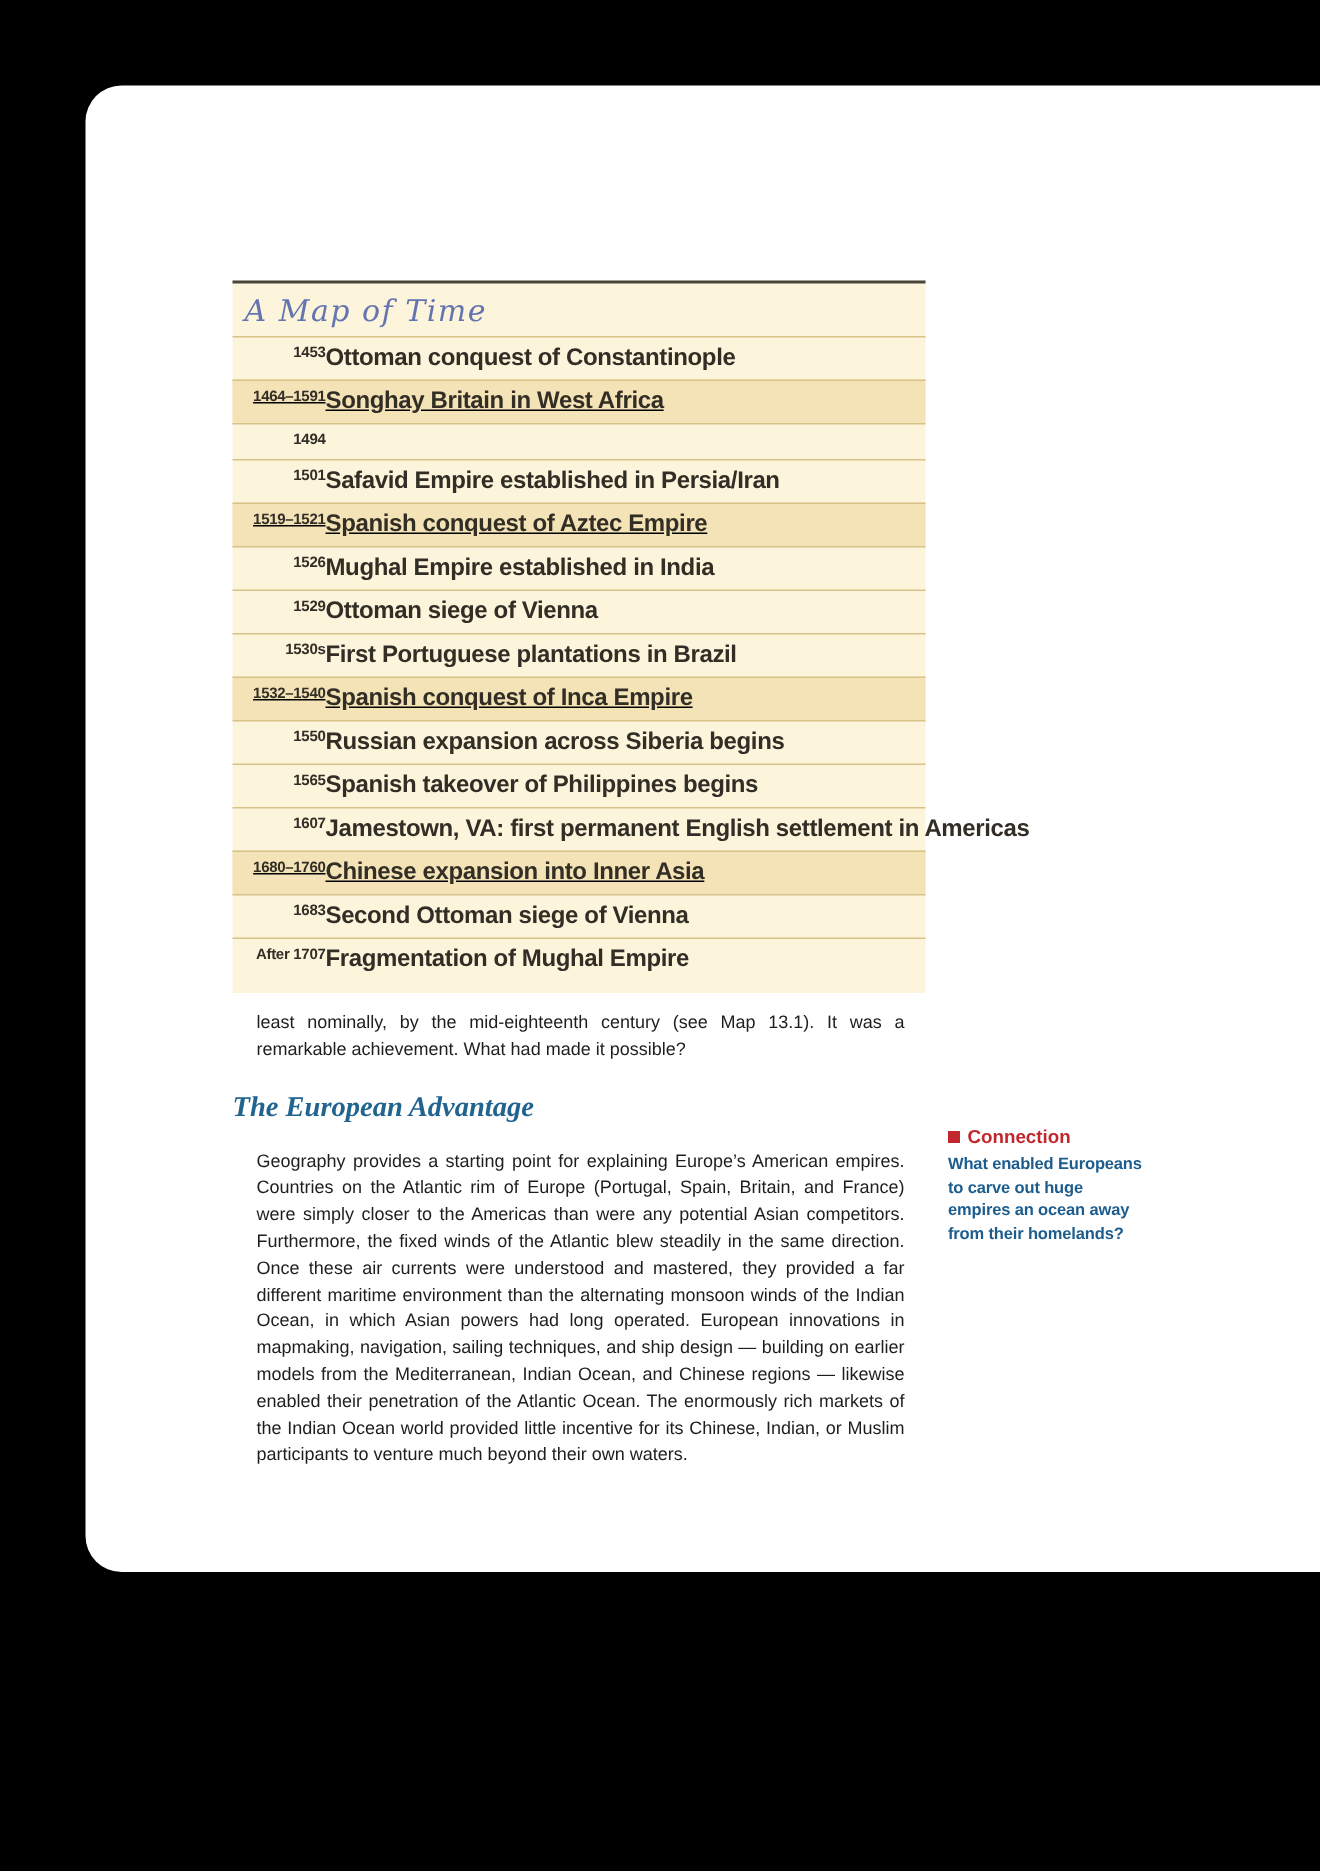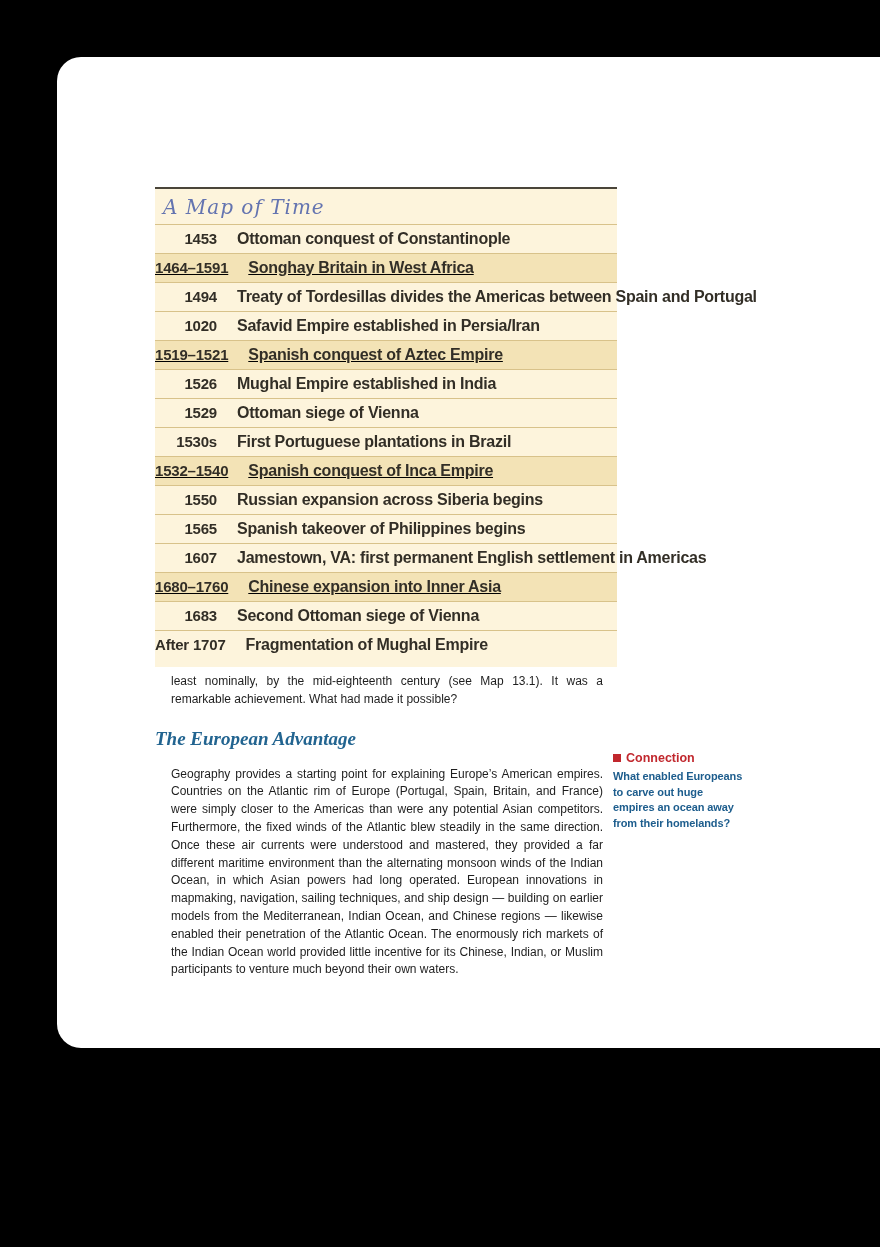--- a/index.html
+++ b/index.html
@@ -55,24 +55,24 @@
     padding: 5px 0 5px 0;
     min-height: 13px;
   }
   .tl-row.hl {
     background: var(--timeline-row-highlight, #f3e3b6);
     text-decoration: underline;
   }
   .tl-date {
     flex: 0 0 62px;
     text-align: right;
-    margin-right: 20px;
-    font-family: "Liberation Sans", sans-serif;
-    font-weight: bold;
-    font-size: 15px;
+    margin-right: 0;
+    font-family: "Liberation Sans", sans-serif;
+    font-weight: bold;
+    font-size: 10px;
     letter-spacing: -0.2px;
     color: var(--timeline-text, #322e26);
     white-space: nowrap;
   }
   .tl-event {
     flex: 1 1 auto;
     font-family: "Liberation Sans", sans-serif;
     font-weight: bold;
     font-size: 16px;
     letter-spacing: -0.25px;
@@ -101,21 +101,21 @@
     font-family: "Liberation Serif", serif;
     font-style: italic;
     font-weight: bold;
     font-size: 19px;
     color: var(--heading, #226490);
   }
 
   
   .connection {
     position: absolute;
-    left: 556px;
+    left: 575px;
     top: 694px;
     width: 132px;
   }
   .conn-title {
     display: flex;
     align-items: center;
     gap: 5px;
     font-family: "Liberation Sans", sans-serif;
     font-weight: bold;
     font-size: 12.5px;
@@ -155,25 +155,24 @@
   </div>
 
   <div class="tl-row hl">
     <span class="tl-date">1464–1591</span>
     <span class="tl-event">Songhay Britain in West Africa</span>
   </div>
 
 
   <div class="tl-row">
     <span class="tl-date">1494</span>
-    <span class="tl-event">Treaty of Tordesillas divides the Americas between Spain and Portugal</span>
-  </div>
-
-  <div class="tl-row">
-    <span class="tl-date">1020</span>
+  </div>
+
+  <div class="tl-row">
+    <span class="tl-date">1501</span>
     <span class="tl-event">Safavid Empire established in Persia/Iran</span>
   </div>
 
   <div class="tl-row hl">
     <span class="tl-date">1519–1521</span>
     <span class="tl-event">Spanish conquest of Aztec Empire</span>
   </div>
 
   <div class="tl-row">
     <span class="tl-date">1526</span>

